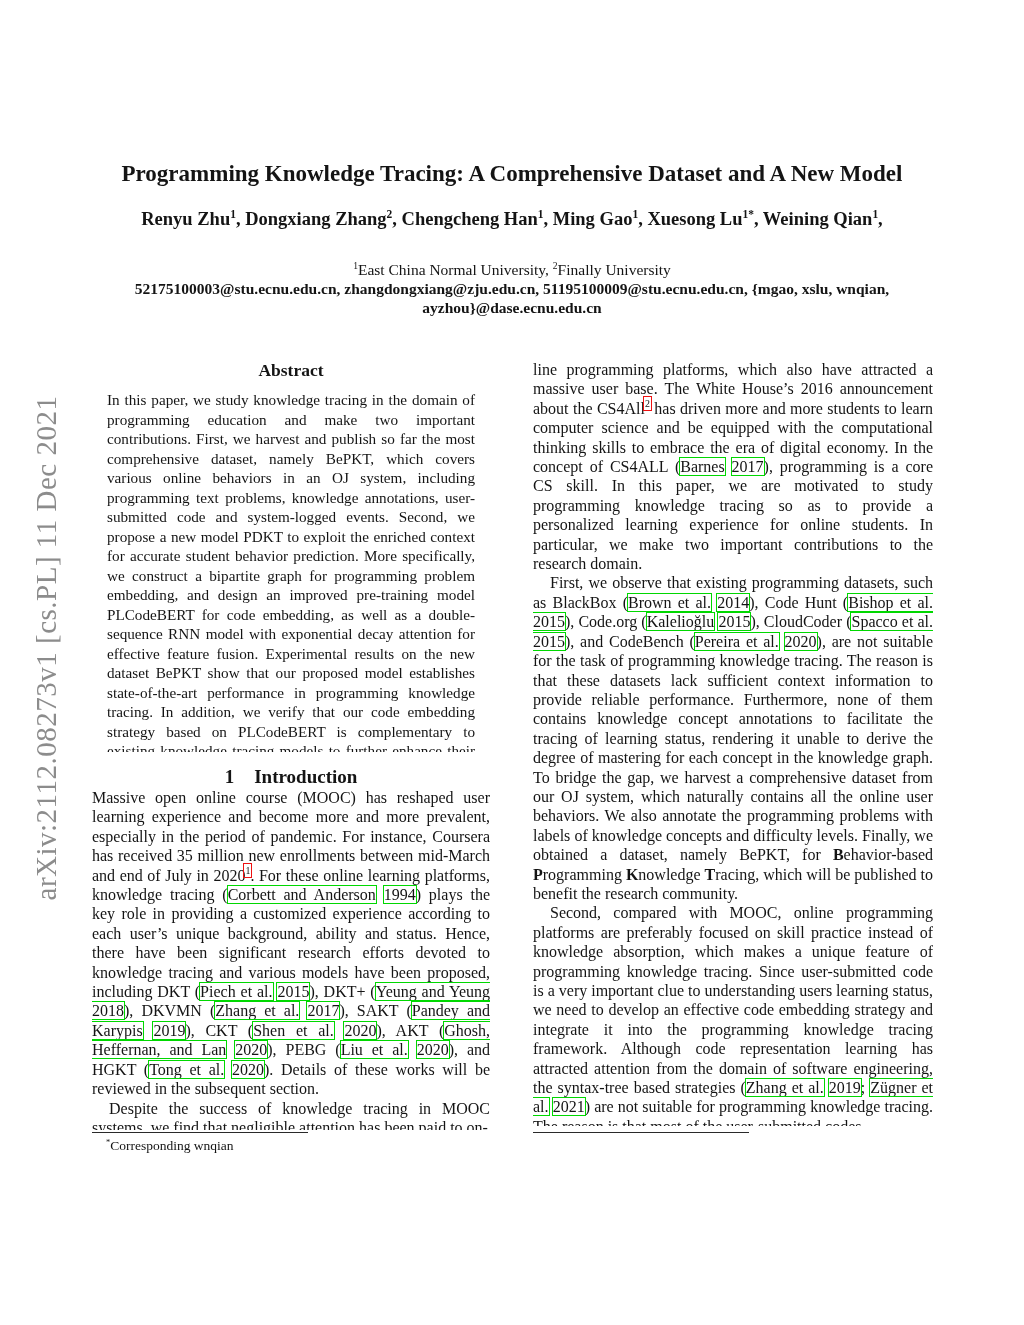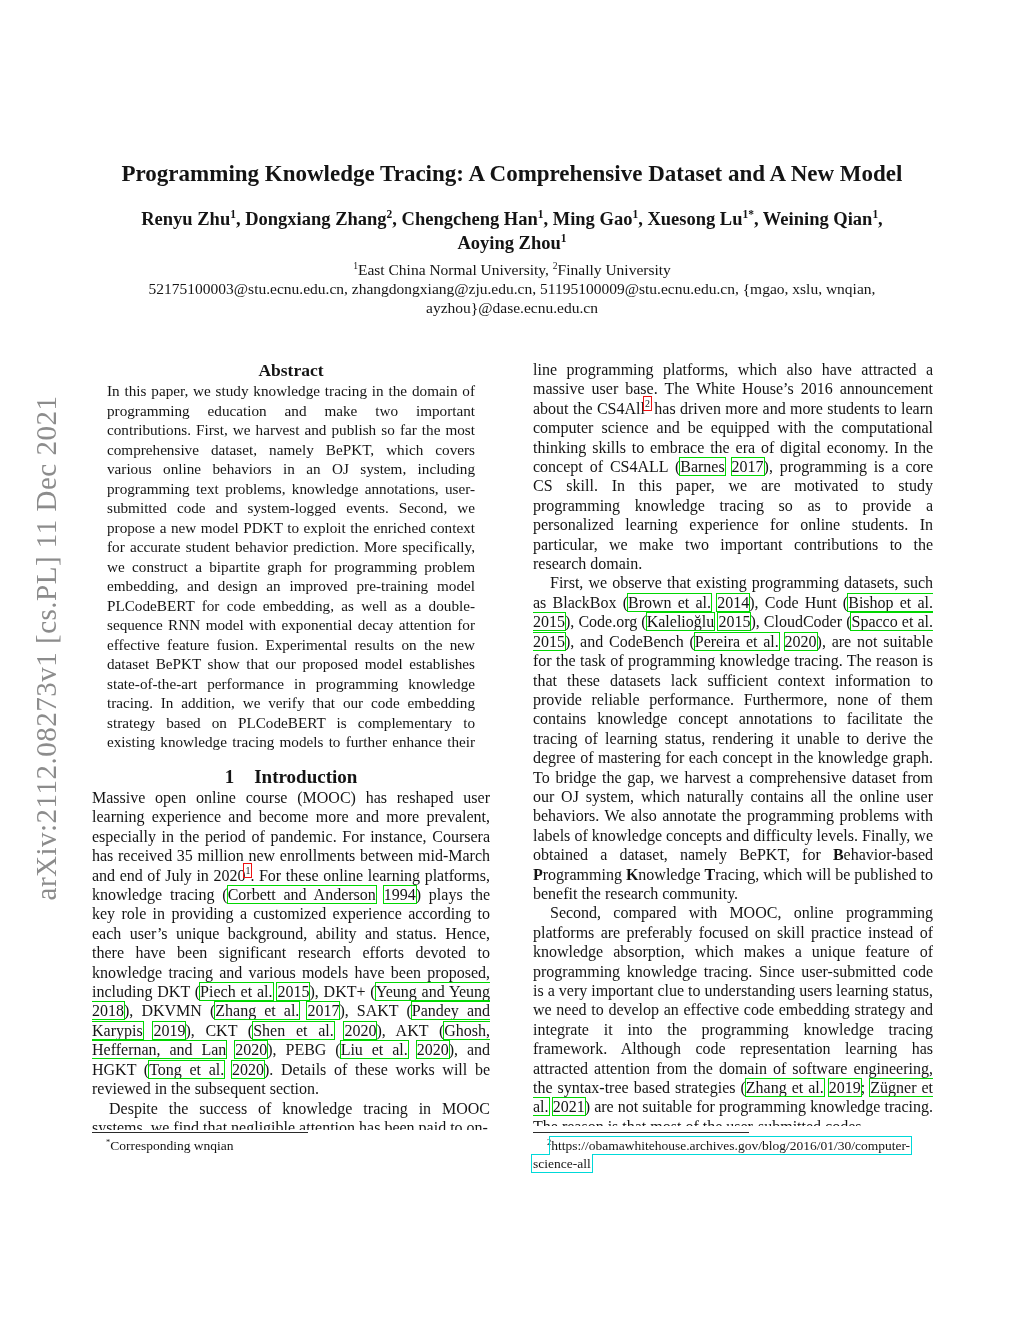--- a/index.html
+++ b/index.html
@@ -22,24 +22,24 @@
   .authors {
     position:absolute; top:207px; left:60px; width:904px;
     text-align:center; font-weight:bold; font-size:18.5px; line-height:24px;
   }
   .affiliations {
     position:absolute; top:260px; left:60px; width:904px;
     text-align:center; font-size:15.5px; line-height:19px;
   }
   .emails {
     position:absolute; top:280px; left:60px; width:904px;
-    text-align:center; font-size:15.5px; line-height:18.5px;
+    text-align:center; font-size:15.5px; line-height:18.5px;font-weight:bold;
   }
   .abstract-block { position:absolute; left:92px; top:360px; width:398px; height:392px; overflow:hidden; }
-  .abstract-heading { text-align:center; font-size:17.5px; font-weight:bold; }
+  .abstract-heading { text-align:center; font-size:17.5px; font-weight:bold; margin-bottom:9px; }
   .abstract-body { margin:0 15px; font-size:15.2px; line-height:19.5px; text-align:justify; }
   .intro-block { position:absolute; left:92px; top:766px; width:398px; height:364px; overflow:hidden; }
   .section-heading { text-align:center; font-size:19px; font-weight:bold; }
   .section-heading .sec-num { margin-right:20px; }
   .body-par { font-size:16px; line-height:19.4px; text-align:justify; }
   .indent { text-indent:17px; }
   .right-col { position:absolute; left:533px; top:360px; width:400px; height:766px; overflow:hidden; }
   .footnotes { position:absolute; width:400px; font-size:13.5px; line-height:18px; }
   .footnotes.fn-left  { left:92px;  top:1132px; }
   .footnotes.fn-right { left:533px; top:1132px; }
@@ -62,21 +62,20 @@
 <body>
 
 <div class="page" style="--cite_box: #00d800; --ref_box: #ee1111; --url_box: #00d9d9; --sidebar: #8c8c8c; --text: #141414;">
 
   <div class="arxiv-sidebar">arXiv:2112.08273v1  [cs.PL]  11 Dec 2021</div>
 
   <div class="paper-title">Programming Knowledge Tracing: A Comprehensive Dataset and A New Model</div>
 
   <div class="authors">
     <div><span class="seg-t">Renyu Zhu</span><span class="seg-sup">1</span><span class="seg-t">, Dongxiang Zhang</span><span class="seg-sup">2</span><span class="seg-t">, Chengcheng Han</span><span class="seg-sup">1</span><span class="seg-t">, Ming Gao</span><span class="seg-sup">1</span><span class="seg-t">, Xuesong Lu</span><span class="seg-sup">1*</span><span class="seg-t">, Weining Qian</span><span class="seg-sup">1</span><span class="seg-t">,</span></div>
-    <div><span class="seg-t">Aoying Zhou</span><span class="seg-sup">1</span></div>
   </div>
 
   <div class="affiliations"><span class="seg-sup">1</span><span class="seg-t">East China Normal University, </span><span class="seg-sup">2</span><span class="seg-t">Finally University</span></div>
 
   <div class="emails">
     <div>52175100003@stu.ecnu.edu.cn, zhangdongxiang@zju.edu.cn, 51195100009@stu.ecnu.edu.cn, {mgao, xslu, wnqian,</div>
     <div>ayzhou}@dase.ecnu.edu.cn</div>
   </div>
 
   <div class="abstract-block">
@@ -98,16 +97,15 @@
     <div class="body-par indent"><span class="seg-t">Second, compared with MOOC, online programming platforms are preferably focused on skill practice instead of knowledge absorption, which makes a unique feature of programming knowledge tracing. Since user-submitted code is a very important clue to understanding users learning status, we need to develop an effective code embedding strategy and integrate it into the programming knowledge tracing framework. Although code representation learning has attracted attention from the domain of software engineering, the syntax-tree based strategies (</span><span class="seg-cite">Zhang et al.</span><span class="seg-t"> </span><span class="seg-cite">2019</span><span class="seg-t">; </span><span class="seg-cite">Zügner et al.</span><span class="seg-t"> </span><span class="seg-cite">2021</span><span class="seg-t">) are not suitable for programming knowledge tracing. The reason is that most of the user-submitted codes</span></div>
   </div>
 
   <div class="footnotes fn-left">
     <div class="footnote-rule"></div>
     <div class="footnote-line"><span class="seg-sup">*</span><span class="seg-t">Corresponding wnqian</span></div>
   </div>
 
   <div class="footnotes fn-right">
     <div class="footnote-rule"></div>
-    <div class="footnote-line"><span class="seg-sup">2</span><span class="seg-url">https://obamawhitehouse.archives.gov/blog/2016/01/30/computer-science-all</span></div>
   </div>
 
 </div>
 
 </body></html>

